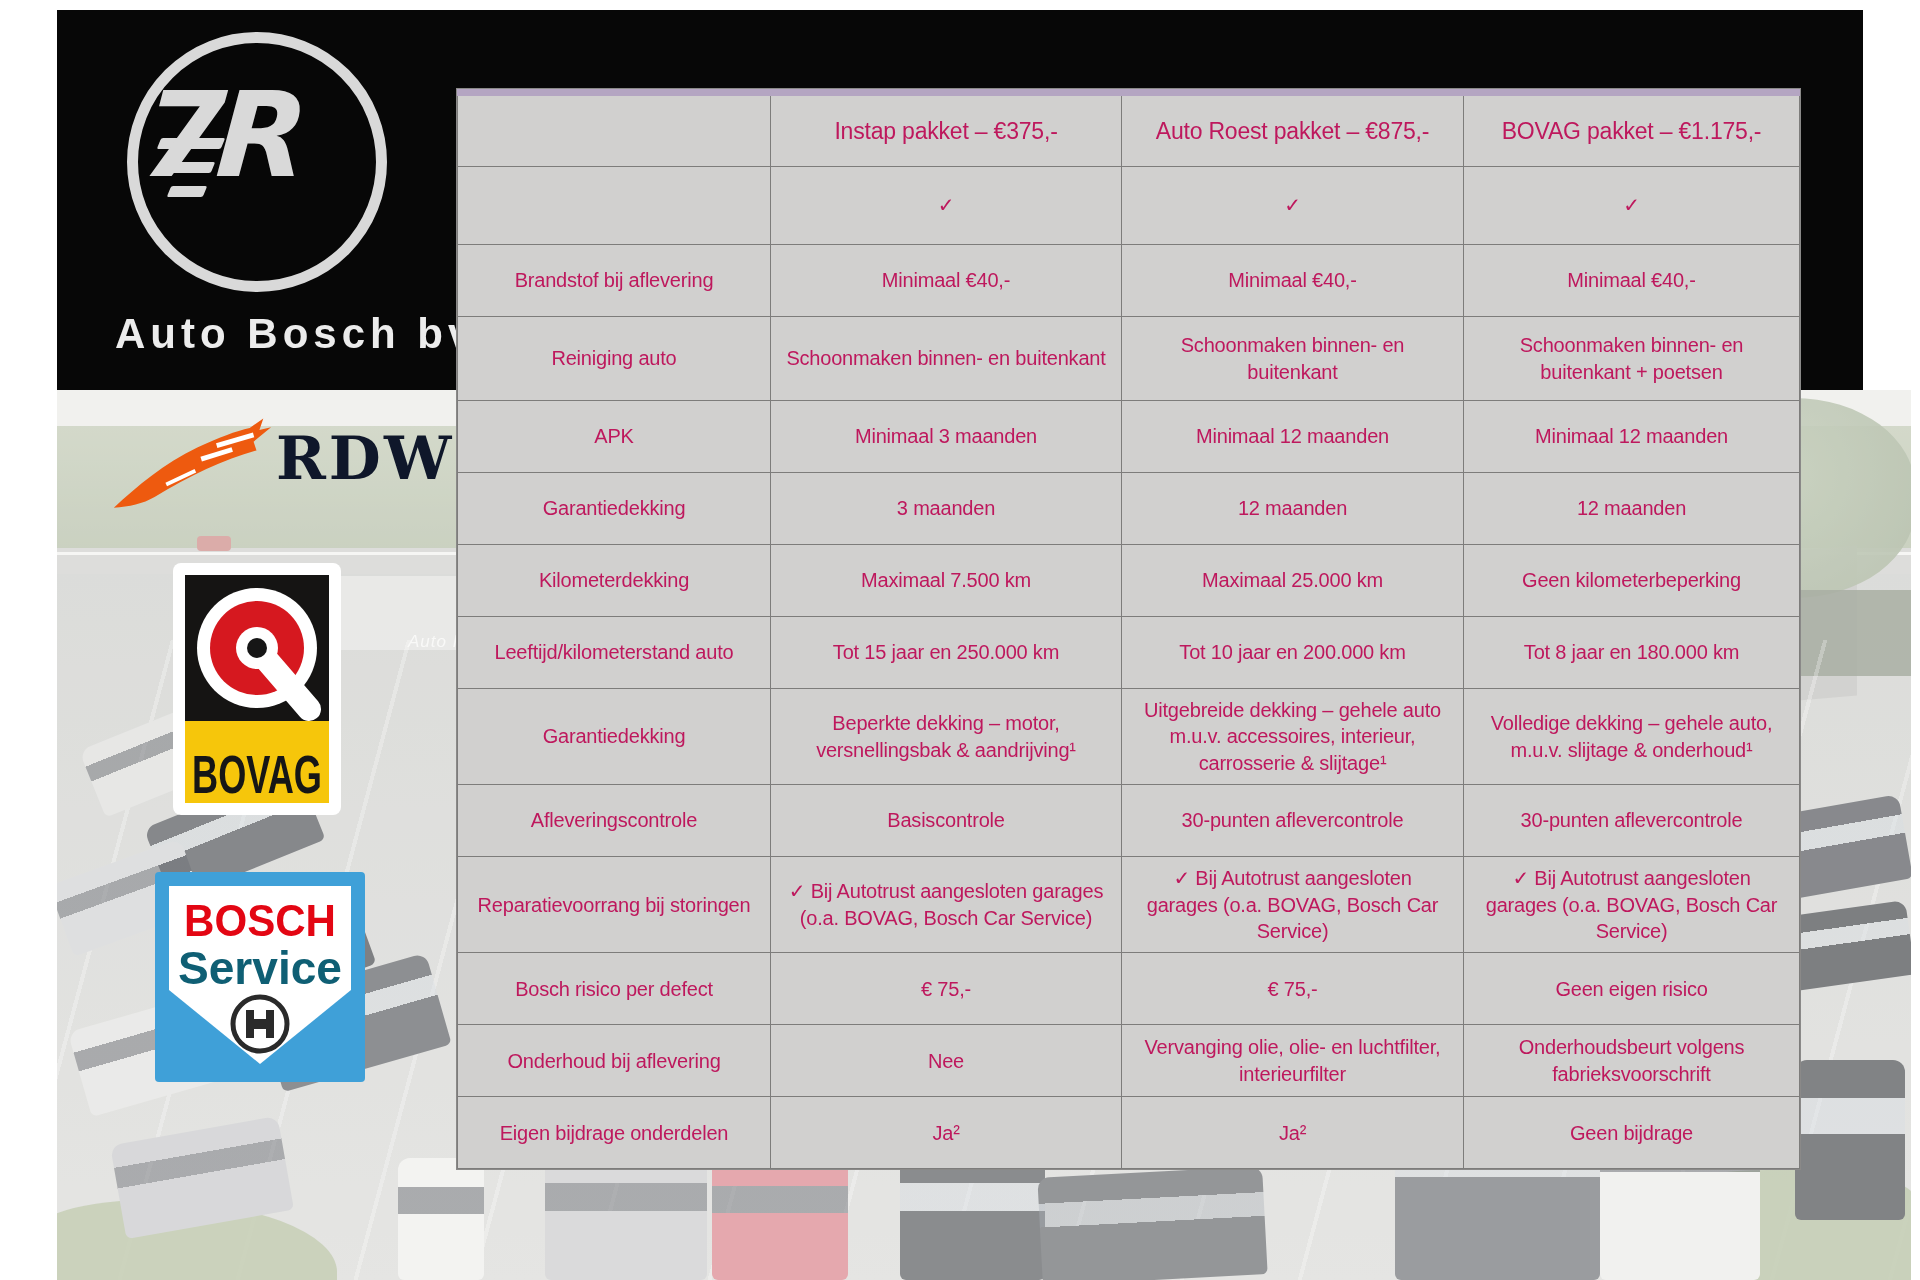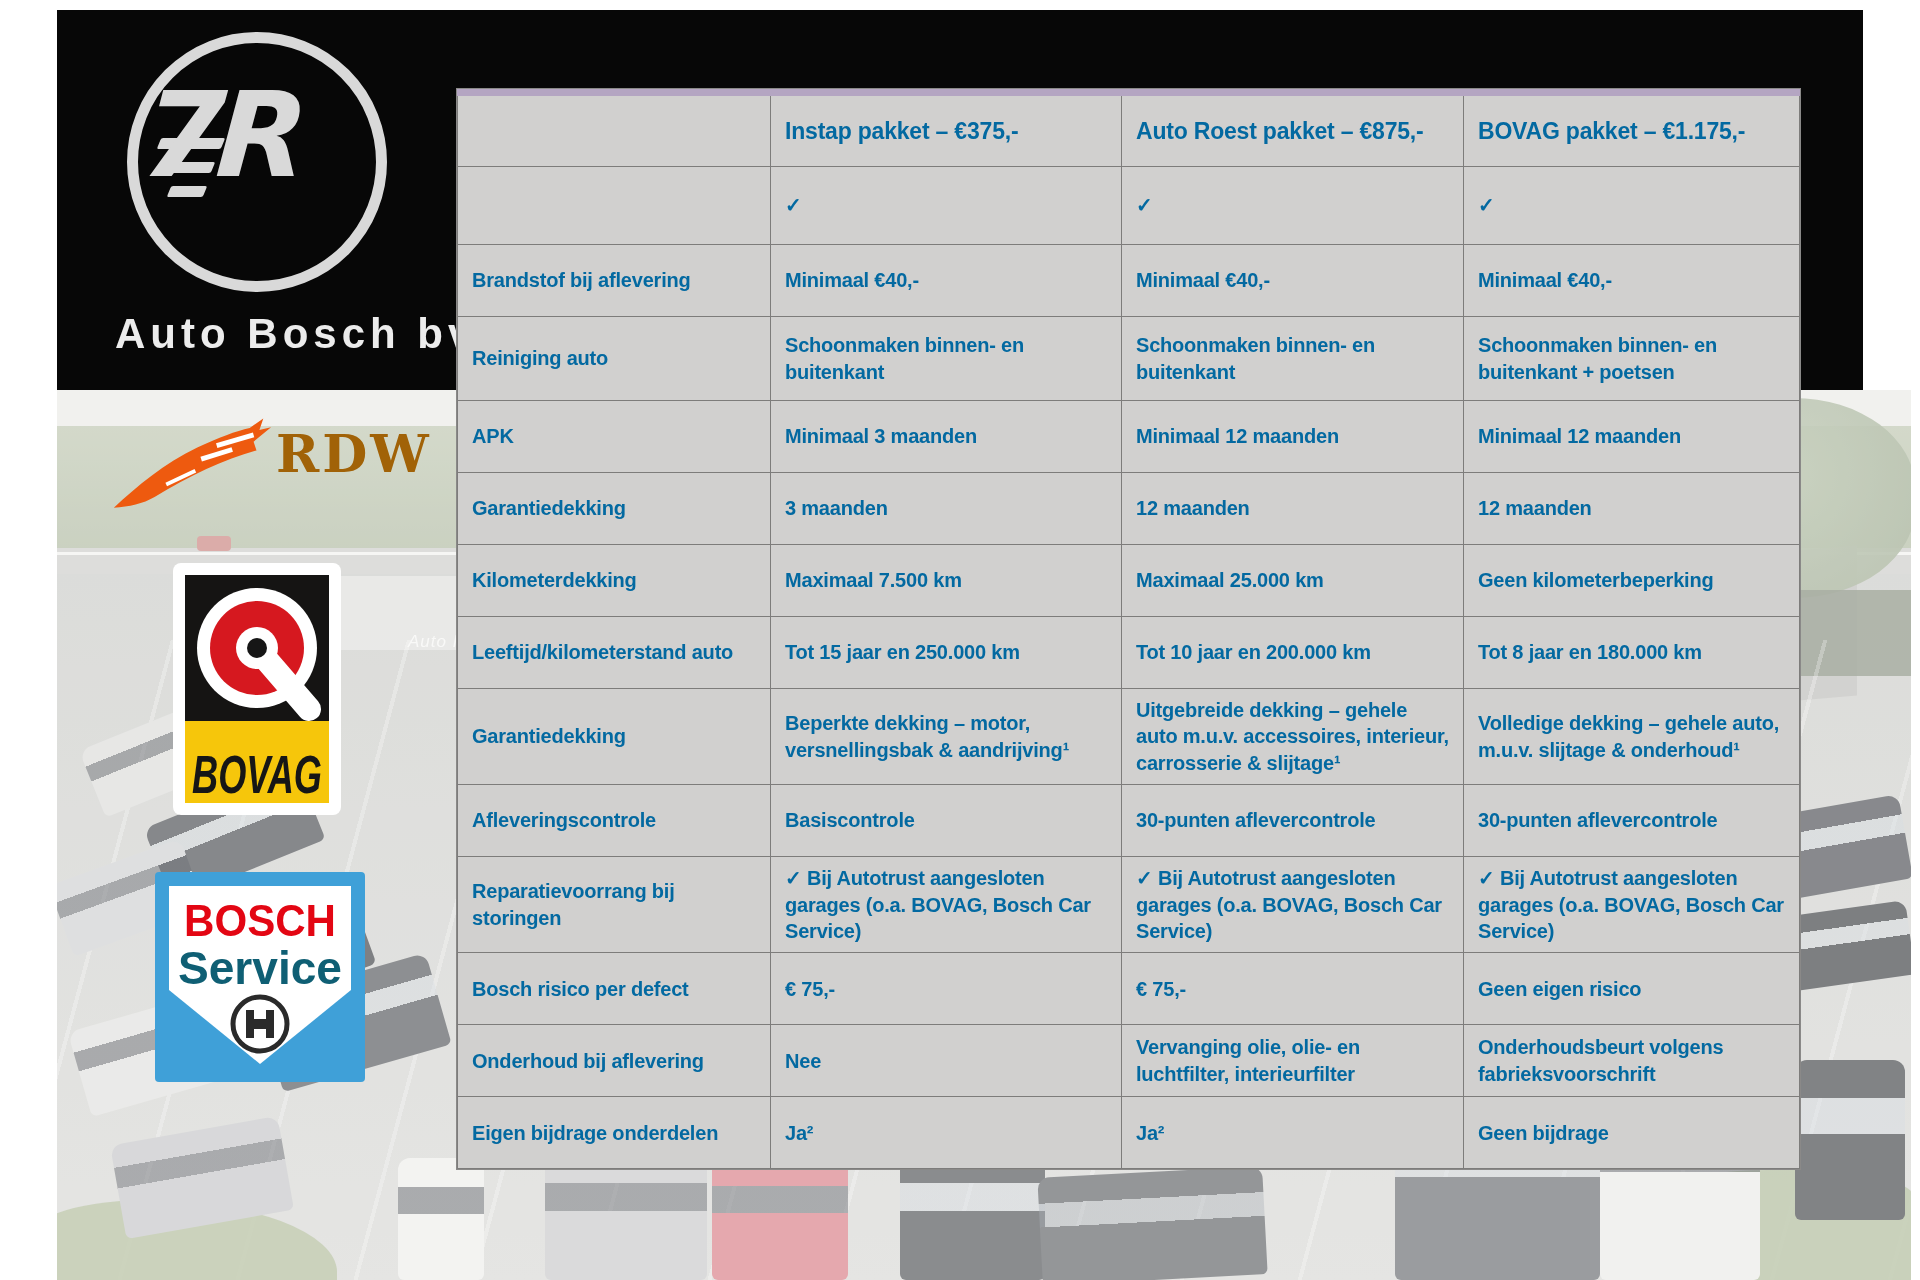--- a/index.html
+++ b/index.html
@@ -42,29 +42,29 @@
   .s2{left:106px;top:152px;width:50px;height:11px;}
   .s3{left:112px;top:176px;width:36px;height:11px;}
   .dealer-name{position:absolute;left:58px;top:300px;width:330px;text-align:center;color:#ececec;
     font-size:42px;font-weight:bold;letter-spacing:5px;white-space:nowrap;}
 
   
   .logo{position:absolute;z-index:4;}
   #rdw{left:108px;top:415px;width:300px;height:100px;}
   #rdw .wing{position:absolute;left:0;top:0;width:165px;height:100px;}
   #rdw .rdw-text{position:absolute;left:168px;top:8px;font-family:"DejaVu Serif",serif;font-weight:bold;
-    font-size:52px;color:#a16207;letter-spacing:3px;}
-  #bovag{left:173px;top:563px;width:168px;height:252px;font-style:italic;}
+    font-size:60px;color:#0f172a;letter-spacing:3px;}
+  #bovag{left:173px;top:563px;width:168px;height:252px;}
   #bosch{left:155px;top:872px;width:246px;height:210px;}
 
   
   #pkg-table{position:absolute;left:457px;top:89px;width:1342px;z-index:3;border-collapse:collapse;table-layout:fixed;
     background:#d1d0cf;border-top:7px solid #b4a5c2;box-shadow:0 0 0 1px #8a8988;}
-  #pkg-table th,#pkg-table td{border:1px solid #7d7c7b;padding:8px 14px;vertical-align:middle;text-align:left;
-    color:#0369a1;font-weight:bold;font-size:20px;line-height:1.32;letter-spacing:-0.2px;}
+  #pkg-table th,#pkg-table td{border:1px solid #7d7c7b;padding:8px 14px;vertical-align:middle;text-align:center;
+    color:#be185d;font-weight:normal;font-size:20px;line-height:1.32;letter-spacing:-0.2px;}
   #pkg-table thead th{font-size:23px;}
   tr.h-h{height:74px;} tr.h-c{height:78px;} tr.h-s{height:72px;margin-top:44px;} tr.h-m{height:84px;padding-left:24px;} tr.h-l{height:94px;}
   .check{font-size:22px;}
 </style>
 </head>
 <body>
 
 <div id="stage">
 
   <div id="photo">

